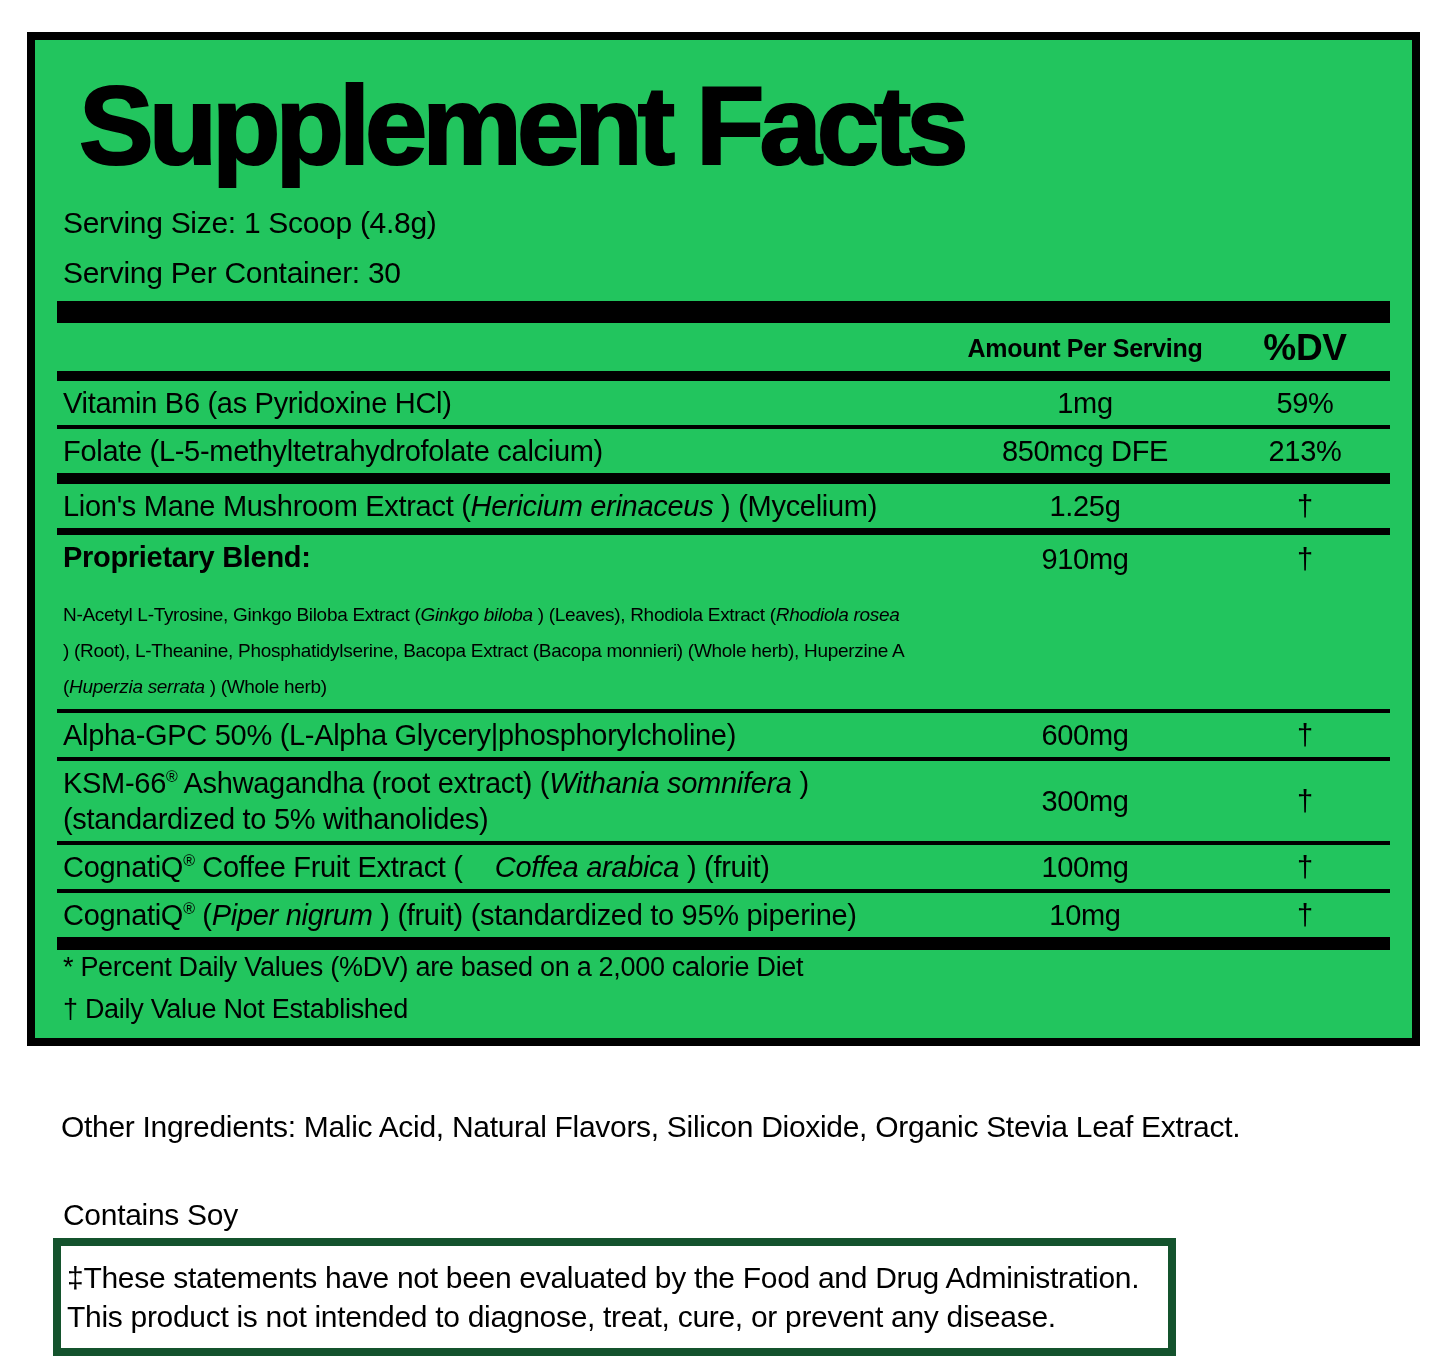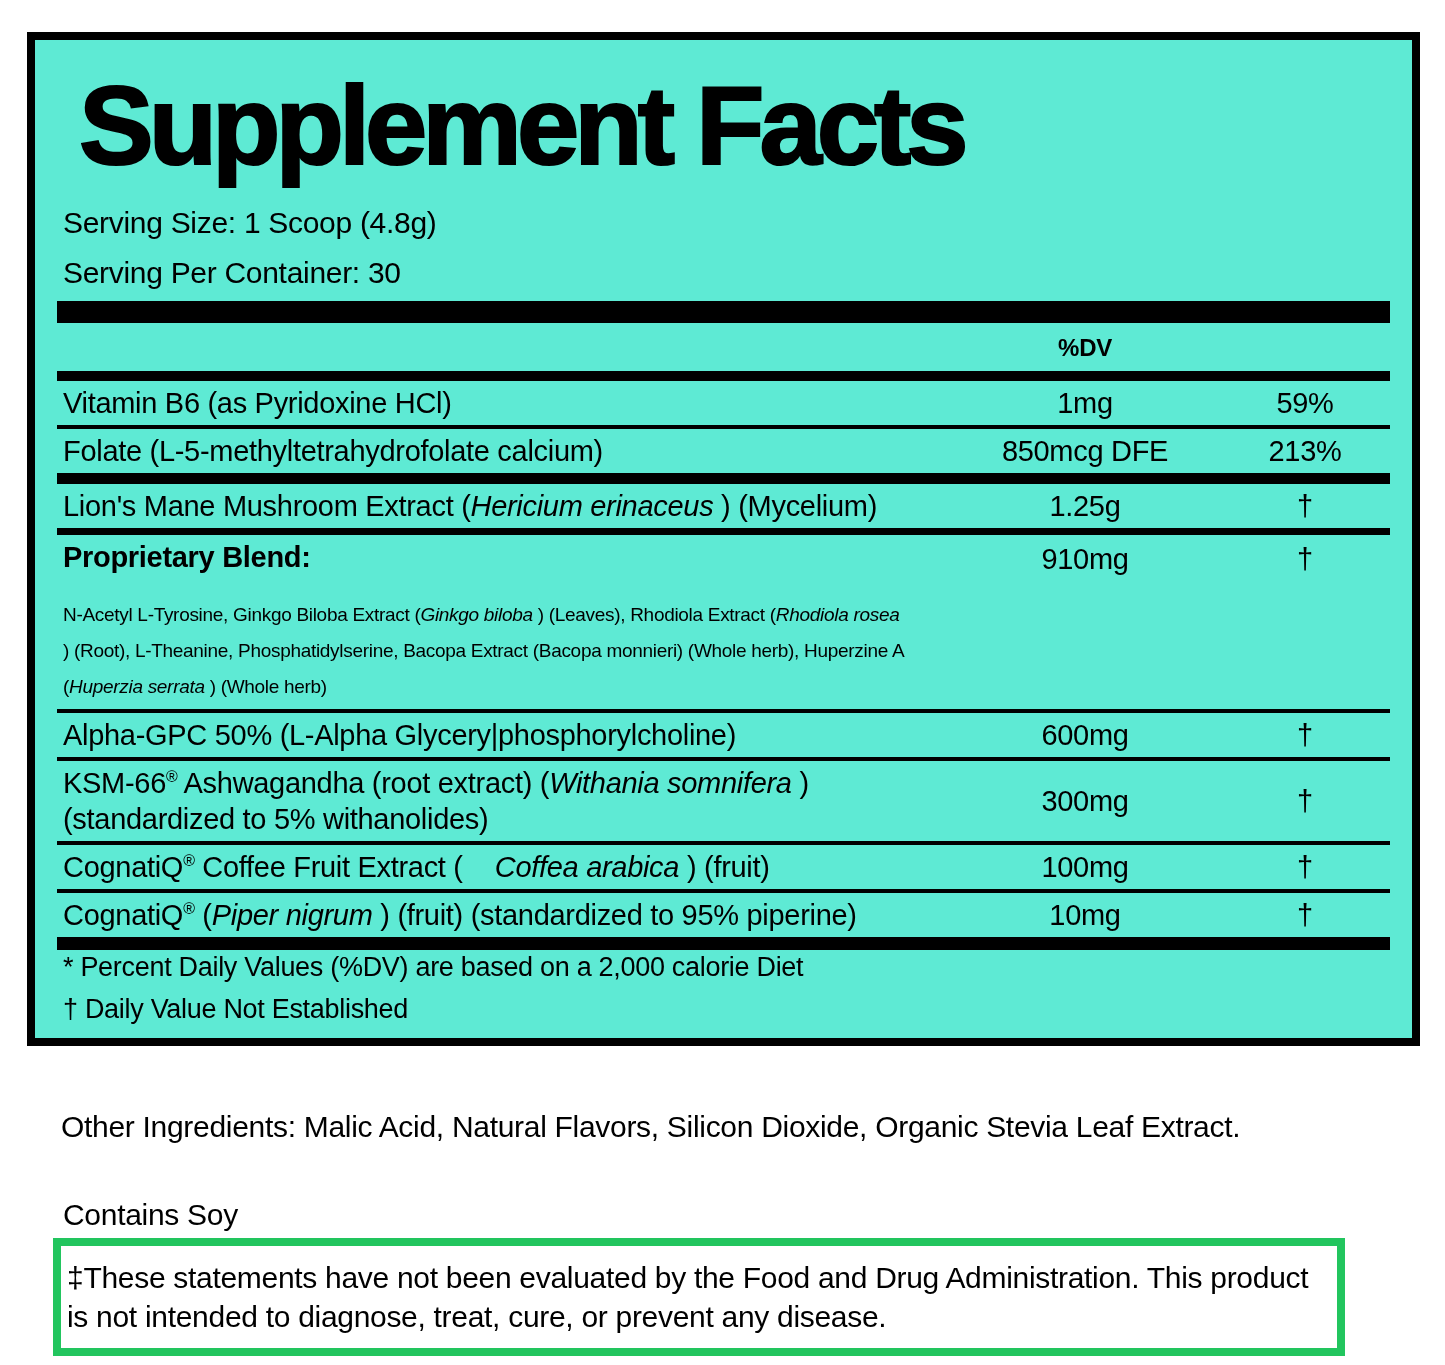--- a/index.html
+++ b/index.html
@@ -11,21 +11,21 @@
     letter-spacing: -0.3px;
   }
   .page { width: 1445px; height: 1365px; position: relative; overflow: hidden; }
 
   
   .panel {
     position: absolute;
     left: 27px; top: 32px;
     width: 1393px;
     border: 8px solid #000;
-    background: #5eead4;
+    background: #22c55e;
     padding-bottom: 12px;
   }
   .title {
     margin: 24px 0 0 44px;
     font-size: 112px;
     line-height: 1.1;
     font-weight: bold;
     letter-spacing: -5px;
     -webkit-text-stroke: 2.2px currentColor;
     white-space: nowrap;
@@ -46,21 +46,21 @@
   .hdr-row, .row {
     display: grid;
     grid-template-columns: 1fr 270px 170px;
   }
   .hdr-row { padding: 8px 0 6px 0; }
   .hdr-amount {
     font-weight: bold; font-size: 25px; line-height: 34px;
     text-align: center; align-self: center;
   }
   .hdr-dv {
-    font-weight: bold; font-size: 24px; line-height: 34px;
+    font-weight: bold; font-size: 37px; line-height: 34px;
     text-align: center; align-self: center;
   }
 
   .row { padding: 4px 0; }
   .cell-name { font-size: 29px; line-height: 36px; padding-left: 6px; }
   .cell-name.bold { font-weight: bold; }
   .cell-amount, .cell-dv {
     font-size: 29px; line-height: 36px;
     display: flex; align-items: center; justify-content: center;
     text-align: center;
@@ -97,42 +97,43 @@
     font-size: 30px; line-height: 38px;
   }
   .allergen {
     position: absolute;
     left: 63px; top: 1196px;
     font-size: 30px; line-height: 38px;
   }
   .disclaimer-box {
     position: absolute;
     left: 53px; top: 1238px;
-    width: 1292px;
-    border: 8px solid #22c55e;
+    width: 1123px;
+    border: 8px solid #14532d;
     padding: 12px 14px 12px 6px;
     font-size: 30px; line-height: 39px;
   }
 </style>
 </head>
 <body>
 
 <div class="page">
 
   <div class="panel">
     <div class="title">Supplement Facts</div>
 
     <div class="serving-line">Serving Size: 1 Scoop (4.8g)</div>
     <div class="serving-line">Serving Per Container: 30</div>
 
     <div class="table">
       <div class="bar-top"></div>
 
       <div class="hdr-row">
         <div></div>
+        <div class="hdr-amount">Amount Per Serving</div>
         <div class="hdr-dv">%DV</div>
       </div>
 
       <div class="bar-header"></div>
 
       <div>
           <div class="row">
             <div class="cell-name"><span>Vitamin B6 (as Pyridoxine HCl)</span></div>
             <div class="cell-amount">1mg</div>
             <div class="cell-dv">59%</div>

